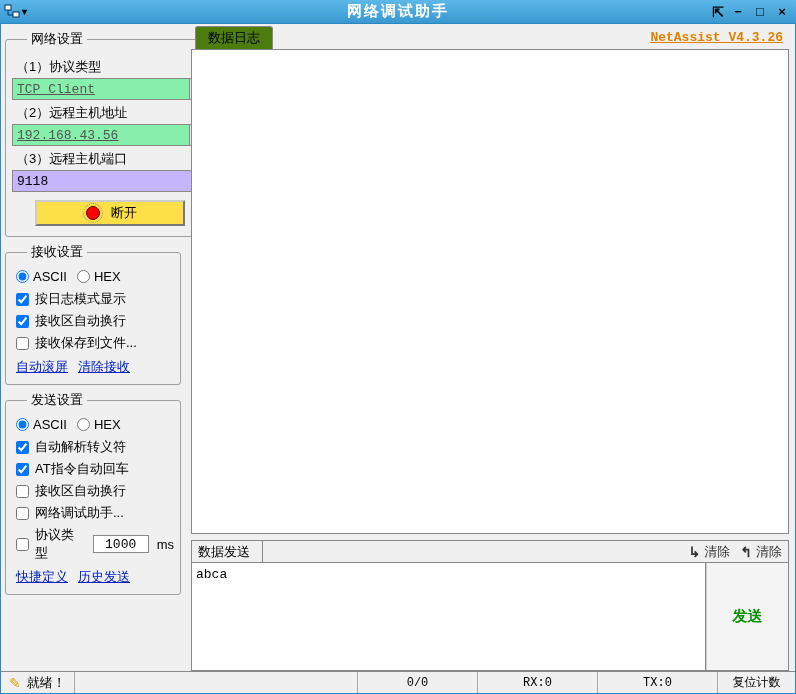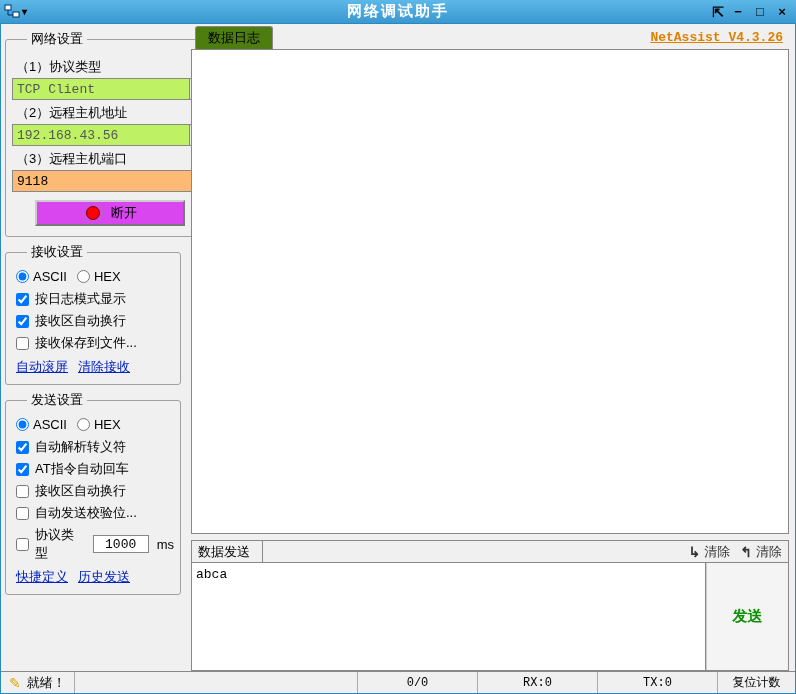--- a/index.html
+++ b/index.html
@@ -15,26 +15,26 @@
 .client { height: calc(694px - 24px); background: #f0f0f0; border: 1px solid #2a88c0; border-top:none; display:flex; flex-direction:column;}
 .mainrow { flex:1; display:flex; padding: 4px 6px 0 2px; gap:8px; overflow:hidden;}
 .leftpane { width: 180px; display:flex; flex-direction:column; gap:2px;}
 .rightpane { flex:1; display:flex; flex-direction:column; position:relative;}
 
 fieldset.group { border:1px solid #a0a0a0; border-radius:3px; margin:2px; padding:6px 6px 8px 6px; background:#f0f0f0;}
 fieldset.group > legend { padding: 0 4px; font-size:13px;margin-left:15px;}
 
 .lbl { margin: 4px 0 2px 4px; display:block; font-size:13px;}
 .combo { display:flex; }
-.combo input[type=text].field { flex:1; border:1px solid #888; background:#fdba74; height:22px; padding:0 4px; font-family: "Courier New", monospace; font-size:13px;}
-.combo input[disabled].field { background:#bef264; color:#555;}
+.combo input[type=text].field { flex:1; border:1px solid #888; background:#c4b5fd; height:22px; padding:0 4px; font-family: "Courier New", monospace; font-size:13px;}
+.combo input[disabled].field { background:#86efac; color:#555;text-decoration:underline;}
 .combo .dd-btn { width:18px; height:22px; border:1px solid #888; border-left:none; background:#e8e8e8; display:flex; align-items:center; justify-content:center; font-size:10px;}
 
 .btn { border:1px solid #888; background:#f4f4f4; height:26px; display:flex; align-items:center; justify-content:center; cursor:default;}
-.btn.disconnect { width: 150px; margin: 8px auto 2px auto; gap:8px; border:2px outset #ccc; background:#d946ef;}
+.btn.disconnect { width: 150px; margin: 8px auto 2px auto; gap:8px; border:2px outset #ccc; background:#fde047;}
 .reddot-wrap { display:flex; align-items:center;}
 .reddot { width:14px; height:14px; border-radius:50%; background:red; border:1px solid #600;}
 .reddot-ring { width:20px; height:20px; border:1px dotted #888; border-radius:50%; display:flex; align-items:center; justify-content:center;}
 
 .radiorow { display:flex; gap:10px; margin:2px 0 6px 4px; align-items:center;}
 .radiorow label { display:flex; align-items:center; gap:4px; font-family:"Courier New",monospace;}
 
 .chkline { display:flex; align-items:center; gap:6px; margin:4px 0 4px 4px;}
 .chkline .ellips { letter-spacing:0;}
 
@@ -169,21 +169,21 @@
         <div class="chkline">
             <input type="checkbox" checked="" style="">
             <span>AT指令自动回车</span>
           </div>
         <div class="chkline">
             <input type="checkbox" style="">
             <span>接收区自动换行</span>
           </div>
         <div class="chkline">
             <input type="checkbox" style="">
-            <span class="ellips">自动发送校验位...</span>
+            <span class="ellips">网络调试助手...</span>
           </div>
         <div class="chkline cycle">
           <input type="checkbox" style="">
           <span>协议类型</span>
           <input class="small" type="text" value="1000" style="">
           <span>ms</span>
         </div>
         <div class="linkrow">
           <a>快捷定义</a>
           <a>历史发送</a>

